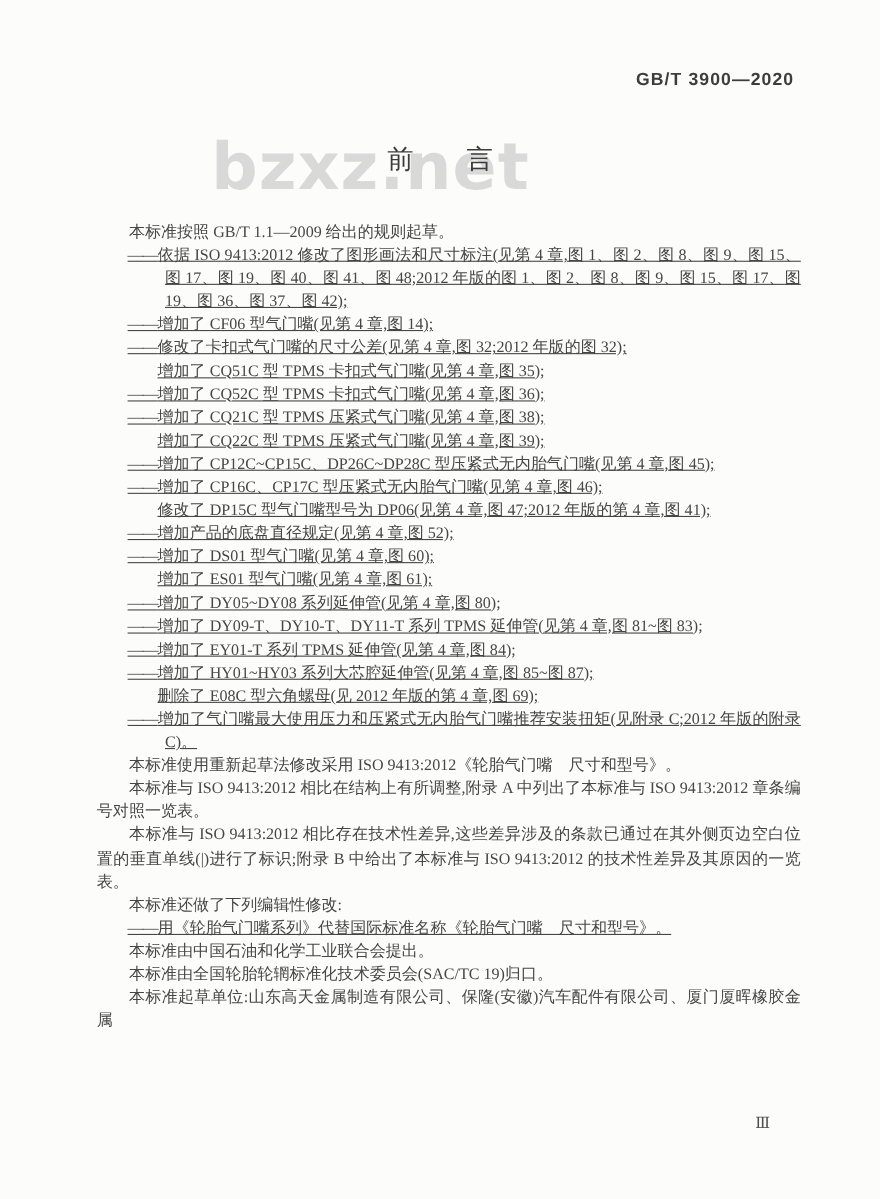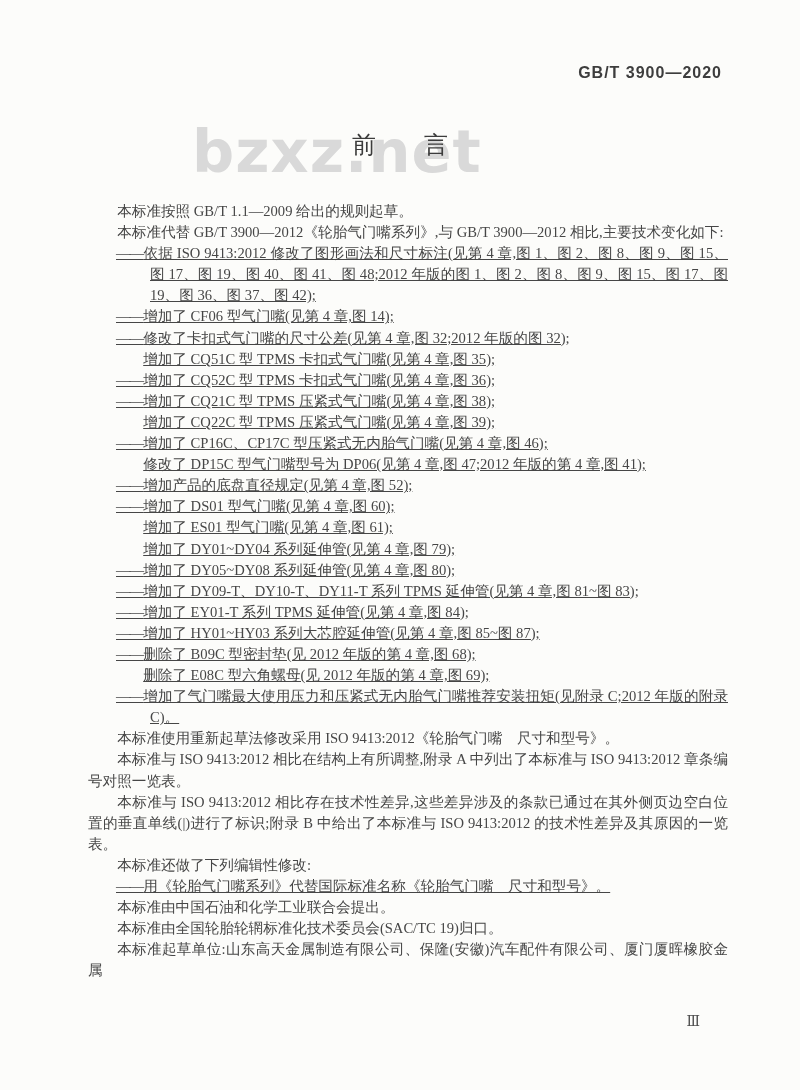--- a/index.html
+++ b/index.html
@@ -48,39 +48,37 @@
 </style>
 </head>
 <body>
 
 <div class="page">
   <div class="watermark">bzxz.net</div>
   <div class="doc-number">GB/T 3900—2020</div>
   <div class="doc-title">前　　言</div>
   <div class="body-text">
       <p class="para">本标准按照 GB/T 1.1—2009 给出的规则起草。</p>
-      <p class="para">本标准代替 GB/T 3900—2012《轮胎气门嘴系列》,与 GB/T 3900—2012 相比,主要技术变化如下:</p>
       <p class="item"><span class="dash">——</span>依据 ISO 9413:2012 修改了图形画法和尺寸标注(见第 4 章,图 1、图 2、图 8、图 9、图 15、图 17、图 19、图 40、图 41、图 48;2012 年版的图 1、图 2、图 8、图 9、图 15、图 17、图 19、图 36、图 37、图 42);</p>
       <p class="item"><span class="dash">——</span>增加了 CF06 型气门嘴(见第 4 章,图 14);</p>
       <p class="item"><span class="dash">——</span>修改了卡扣式气门嘴的尺寸公差(见第 4 章,图 32;2012 年版的图 32);</p>
       <p class="item"><span class="dash faded">——</span>增加了 CQ51C 型 TPMS 卡扣式气门嘴(见第 4 章,图 35);</p>
       <p class="item"><span class="dash">——</span>增加了 CQ52C 型 TPMS 卡扣式气门嘴(见第 4 章,图 36);</p>
       <p class="item"><span class="dash">——</span>增加了 CQ21C 型 TPMS 压紧式气门嘴(见第 4 章,图 38);</p>
       <p class="item"><span class="dash faded">——</span>增加了 CQ22C 型 TPMS 压紧式气门嘴(见第 4 章,图 39);</p>
+      <p class="item"><span class="dash">——</span>增加了 CP12C~CP15C、DP26C~DP28C 型压紧式无内胎气门嘴(见第 4 章,图 45);</p>
       <p class="item"><span class="dash">——</span>增加了 CP16C、CP17C 型压紧式无内胎气门嘴(见第 4 章,图 46);</p>
       <p class="item"><span class="dash faded">——</span>修改了 DP15C 型气门嘴型号为 DP06(见第 4 章,图 47;2012 年版的第 4 章,图 41);</p>
       <p class="item"><span class="dash">——</span>增加产品的底盘直径规定(见第 4 章,图 52);</p>
       <p class="item"><span class="dash">——</span>增加了 DS01 型气门嘴(见第 4 章,图 60);</p>
       <p class="item"><span class="dash faded">——</span>增加了 ES01 型气门嘴(见第 4 章,图 61);</p>
-      <p class="item"><span class="dash faded">——</span>增加了 DY01~DY04 系列延伸管(见第 4 章,图 79);</p>
       <p class="item"><span class="dash">——</span>增加了 DY05~DY08 系列延伸管(见第 4 章,图 80);</p>
       <p class="item"><span class="dash">——</span>增加了 DY09-T、DY10-T、DY11-T 系列 TPMS 延伸管(见第 4 章,图 81~图 83);</p>
       <p class="item"><span class="dash">——</span>增加了 EY01-T 系列 TPMS 延伸管(见第 4 章,图 84);</p>
       <p class="item"><span class="dash">——</span>增加了 HY01~HY03 系列大芯腔延伸管(见第 4 章,图 85~图 87);</p>
-      <p class="item"><span class="dash">——</span>删除了 B09C 型密封垫(见 2012 年版的第 4 章,图 68);</p>
       <p class="item"><span class="dash faded">——</span>删除了 E08C 型六角螺母(见 2012 年版的第 4 章,图 69);</p>
       <p class="item"><span class="dash">——</span>增加了气门嘴最大使用压力和压紧式无内胎气门嘴推荐安装扭矩(见附录 C;2012 年版的附录 C)。</p>
       <p class="para">本标准使用重新起草法修改采用 ISO 9413:2012《轮胎气门嘴　尺寸和型号》。</p>
       <p class="para">本标准与 ISO 9413:2012 相比在结构上有所调整,附录 A 中列出了本标准与 ISO 9413:2012 章条编号对照一览表。</p>
       <p class="para">本标准与 ISO 9413:2012 相比存在技术性差异,这些差异涉及的条款已通过在其外侧页边空白位置的垂直单线(|)进行了标识;附录 B 中给出了本标准与 ISO 9413:2012 的技术性差异及其原因的一览表。</p>
       <p class="para">本标准还做了下列编辑性修改:</p>
       <p class="item"><span class="dash">——</span>用《轮胎气门嘴系列》代替国际标准名称《轮胎气门嘴　尺寸和型号》。</p>
       <p class="para">本标准由中国石油和化学工业联合会提出。</p>
       <p class="para">本标准由全国轮胎轮辋标准化技术委员会(SAC/TC 19)归口。</p>
       <p class="para">本标准起草单位:山东高天金属制造有限公司、保隆(安徽)汽车配件有限公司、厦门厦晖橡胶金属</p>

